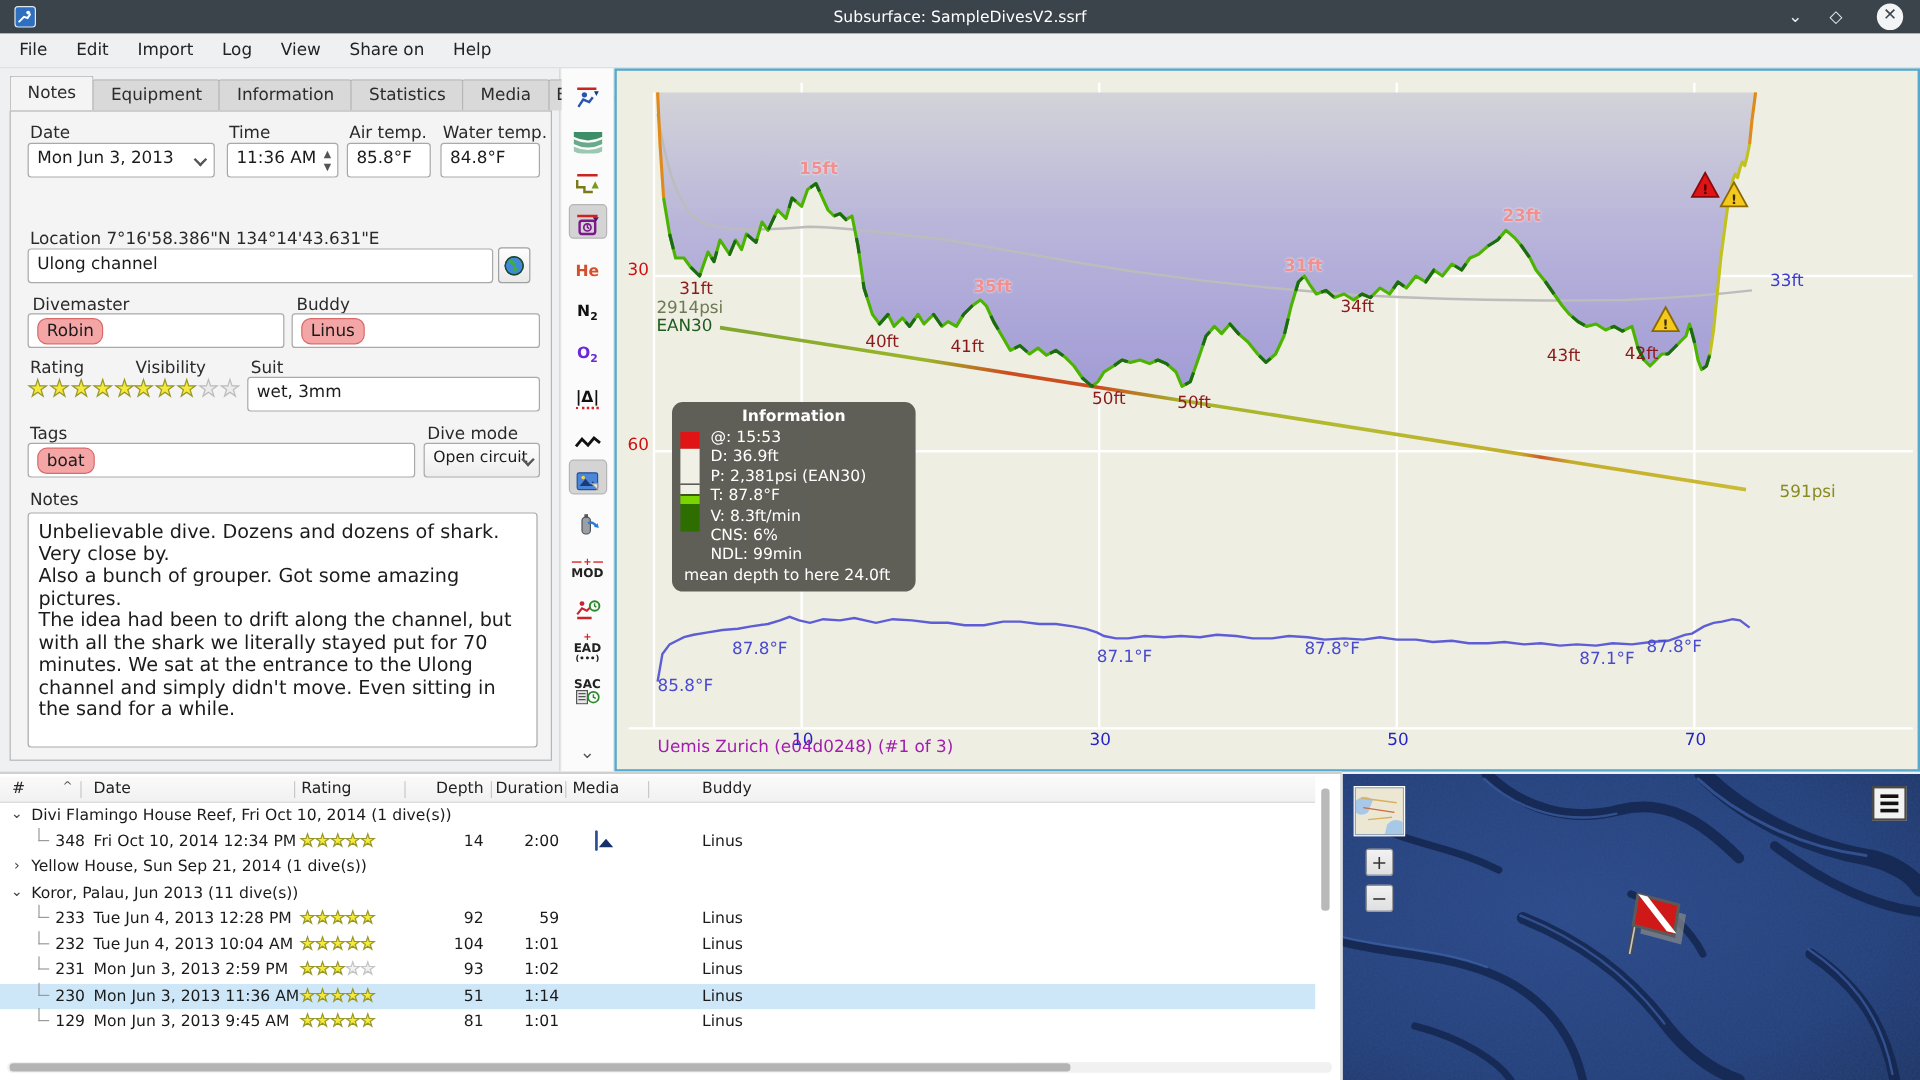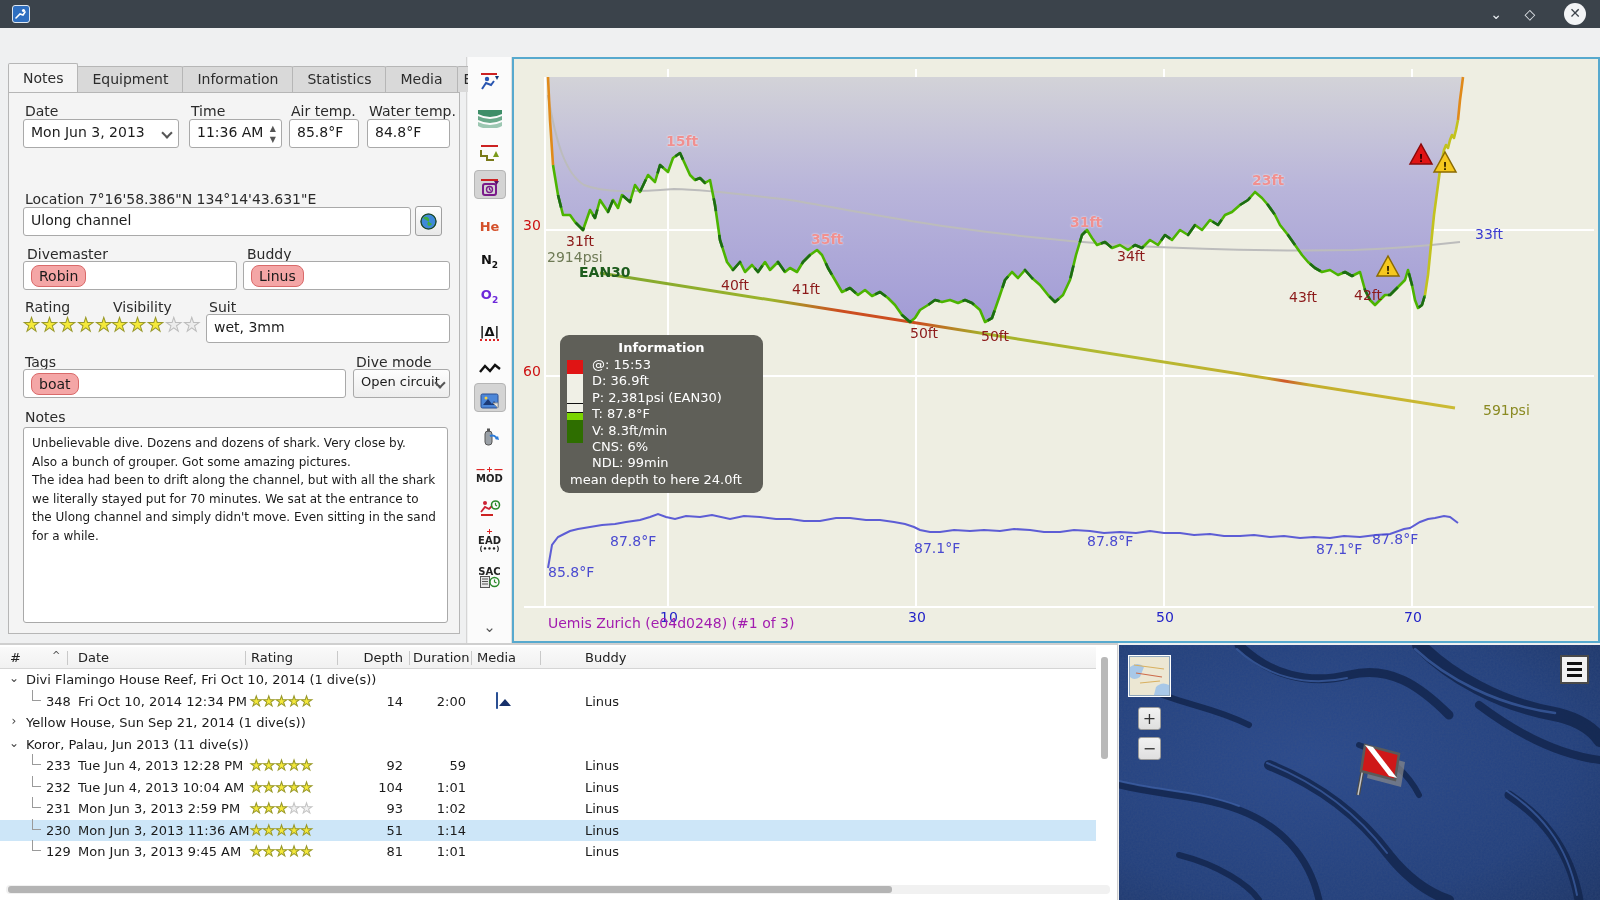--- a/index.html
+++ b/index.html
@@ -28,42 +28,42 @@
   .tabarrow { width:17px; height:22px; font-size:12px; color:#777; text-align:center; line-height:22px; background:#e4e4e4; border:1px solid #bdbdbd; }
   .tabarrow.r { color:#222; }
   .tabbody { position:absolute; left:8px; top:35px; width:452px; height:542px; background:#f4f4f4; border:1px solid #b6b6b6; }
   .flabel { position:absolute; font-size:14px; color:#2a2a2a; }
   .field { position:absolute; background:#fff; border:1px solid #a9a9a9; border-radius:3px; font-size:14px; color:#1b1b1b; padding:4px 7px; height:29px; }
   .chev { position:absolute; right:7px; top:9px; width:8px; height:8px; border-right:2px solid #555; border-bottom:2px solid #555; transform:rotate(45deg); }
   .spin { position:absolute; right:5px; top:3px; color:#555; font-size:8px; line-height:11px; text-align:center; }
   .chip { display:inline-block; background:#f4a6a6; border:1px solid #d96a6a; border-radius:8px; padding:0px 7px; font-size:14px; line-height:20px; margin-top:0px; }
   .stars20 span { font-size:19px; letter-spacing:1px; color:#f5e93a; -webkit-text-stroke:1px #98982a; }
   .stars20 span.empty { color:#ececec; -webkit-text-stroke:1px #bcbcbc; }
-  .notesbox { position:absolute; left:14px; top:334px; width:425px; height:196px; background:#fff; border:1px solid #a9a9a9; border-radius:3px; font-size:12px; line-height:18.5px; padding:6px 8px; white-space:pre-wrap; color:#1b1b1b; }
+  .notesbox { position:absolute; left:14px; top:334px; width:425px; height:196px; background:#fff; border:1px solid #a9a9a9; border-radius:3px; font-size:16px; line-height:18.5px; padding:6px 8px; white-space:pre-wrap; color:#1b1b1b; }
   .globebtn { position:absolute; left:406px; top:113px; width:27px; height:30px; background:linear-gradient(#fefefe,#e9e9e9); border:1px solid #a0a0a0; border-radius:3px; display:flex; align-items:center; justify-content:center; }
 
   
   .ptoolbar { position:absolute; left:468px; top:57px; width:44px; height:586px; background:#fbfbfb; border-right:1px solid #e0e0e0; display:flex; flex-direction:column; align-items:center; padding-top:6px; }
   .tbtn { width:32px; height:29px; margin-bottom:6.5px; display:flex; align-items:flex-end; justify-content:center; border-radius:4px; font-size:13px; font-weight:bold; }
   .tbtn.sel { background:#d4d4d4; border:1px solid #b5b5b5; }
   .tb-he { color:#d4502a; } .tb-n2,.tb-delta { color:#111; } .tb-o2 { color:#6d28d9; }
   .tb-mod,.tb-ead,.tb-sac { font-size:10px; color:#222; line-height:9px; text-align:center; }
   .plus-red { color:#d22; font-size:9px; display:block; }
   .tb-chevdn { margin-top:22px; color:#555; font-size:15px; }
   sub { font-size:9px; }
 
   
   .chart { position:absolute; left:512px; top:57px; width:1088px; height:586px; background:#eeeee2; border:2px solid #57a9ce; }
   .chart .glabel { position:absolute; font-size:14px; }
   .gl-red { color:#cc1111; }
   .gl-blue { color:#2323c8; }
   .gl-minlbl { color:#f09090; font-weight:bold; text-shadow:0 0 2px #fff; }
   .gl-maxlbl { color:#8c1a1a; }
   .gl-press { color:#6e7a55; }
-  .gl-gas { color:#1d5c1d; font-weight:bold;padding-left:32px;}
+  .gl-gas { color:#1d5c1d; font-weight:normal;}
   .gl-endpress { color:#8a8a22; }
   .gl-avg { color:#3a3ad0; font-size:13px; }
   .gl-temp { color:#4a4ad0; font-size:13px; }
   .gl-footer { color:#a21caf; font-size:14px; }
   .tooltip { position:absolute; left:46px; top:276px; width:203px; height:158px; background:rgba(86,86,80,0.95); border-radius:9px; color:#fff; font-size:13px; padding:5px 8px 6px 8px; }
   .tooltip .ttitle { text-align:center; font-weight:bold; margin-bottom:2px; }
   .tooltip .tline { margin-left:24px; line-height:16.4px; white-space:nowrap; }
   .tstrip { position:absolute; left:7px; top:25px; width:16px; height:84px; }
   .tstrip div { width:16px; }
 
@@ -106,25 +106,35 @@
 
 <div id="app">
 
   <div class="titlebar">
     <span class="appicon">
       <svg width="12" height="12" viewBox="0 0 12 12">
         <circle cx="8.5" cy="2.5" r="1.6" fill="#fff"></circle>
         <path d="M1,10 L5,6 L8,7 L10,4" stroke="#fff" stroke-width="1.6" fill="none" stroke-linecap="round"></path>
       </svg>
     </span>
+    <span class="wtitle">Subsurface: SampleDivesV2.ssrf</span>
     <span class="winbtn min">⌄</span>
     <span class="winbtn max">◇</span>
     <span class="winbtn close">✕</span>
   </div>
 
+  <div class="menubar">
+    <span class="mitem">File</span>
+    <span class="mitem">Edit</span>
+    <span class="mitem">Import</span>
+    <span class="mitem">Log</span>
+    <span class="mitem">View</span>
+    <span class="mitem">Share on</span>
+    <span class="mitem">Help</span>
+  </div>
 
   <div class="left-panel">
     <div class="tabsrow">
       <span class="tab active">Notes</span>
       <span class="tab">Equipment</span>
       <span class="tab">Information</span>
       <span class="tab">Statistics</span>
       <span class="tab">Media</span>
       <span class="tab partial">E</span>
       <span class="tabarrow">&lt;</span>

